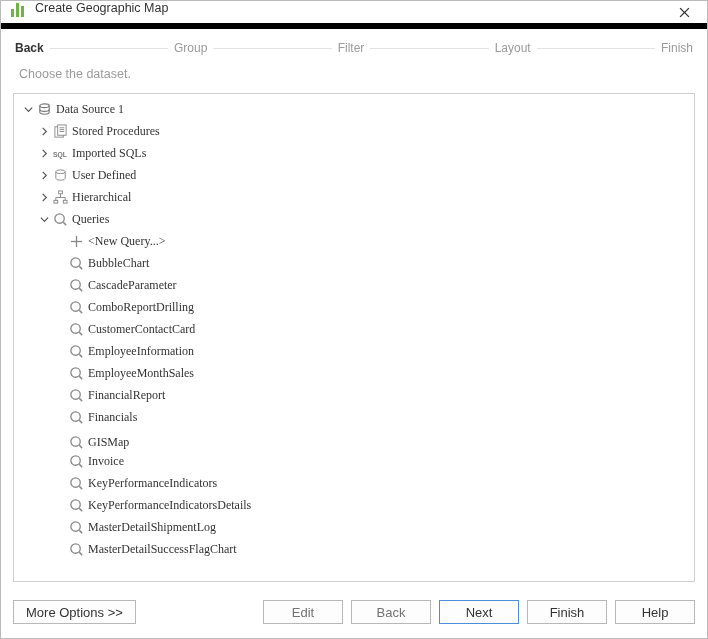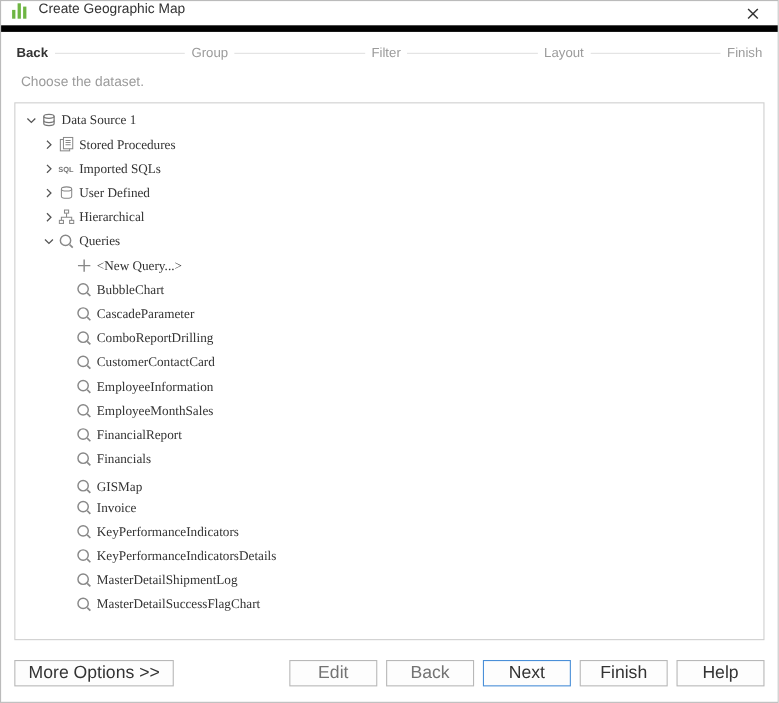--- a/index.html
+++ b/index.html
@@ -109,21 +109,21 @@
   .buttons {
     display: flex; align-items: center;
     padding: 10px 12px 14px 12px;
     gap: 8px;
   }
   .buttons .spacer { flex: 1; }
   .btn {
     min-width: 80px; height: 24px;
     border: 1px solid #b8b8b8;
     background: #fdfdfd;
-    font-size: 16px;
+    font-size: 13px;
     display: flex; align-items: center; justify-content: center;
     cursor: default;
     padding: 0 12px;
   }
   .btn.wide { min-width: 110px; }
   .btn.disabled { color: #737373; }
   .btn.primary { border-color: #4a8fd8; }
 </style>
 </head>
 <body>

